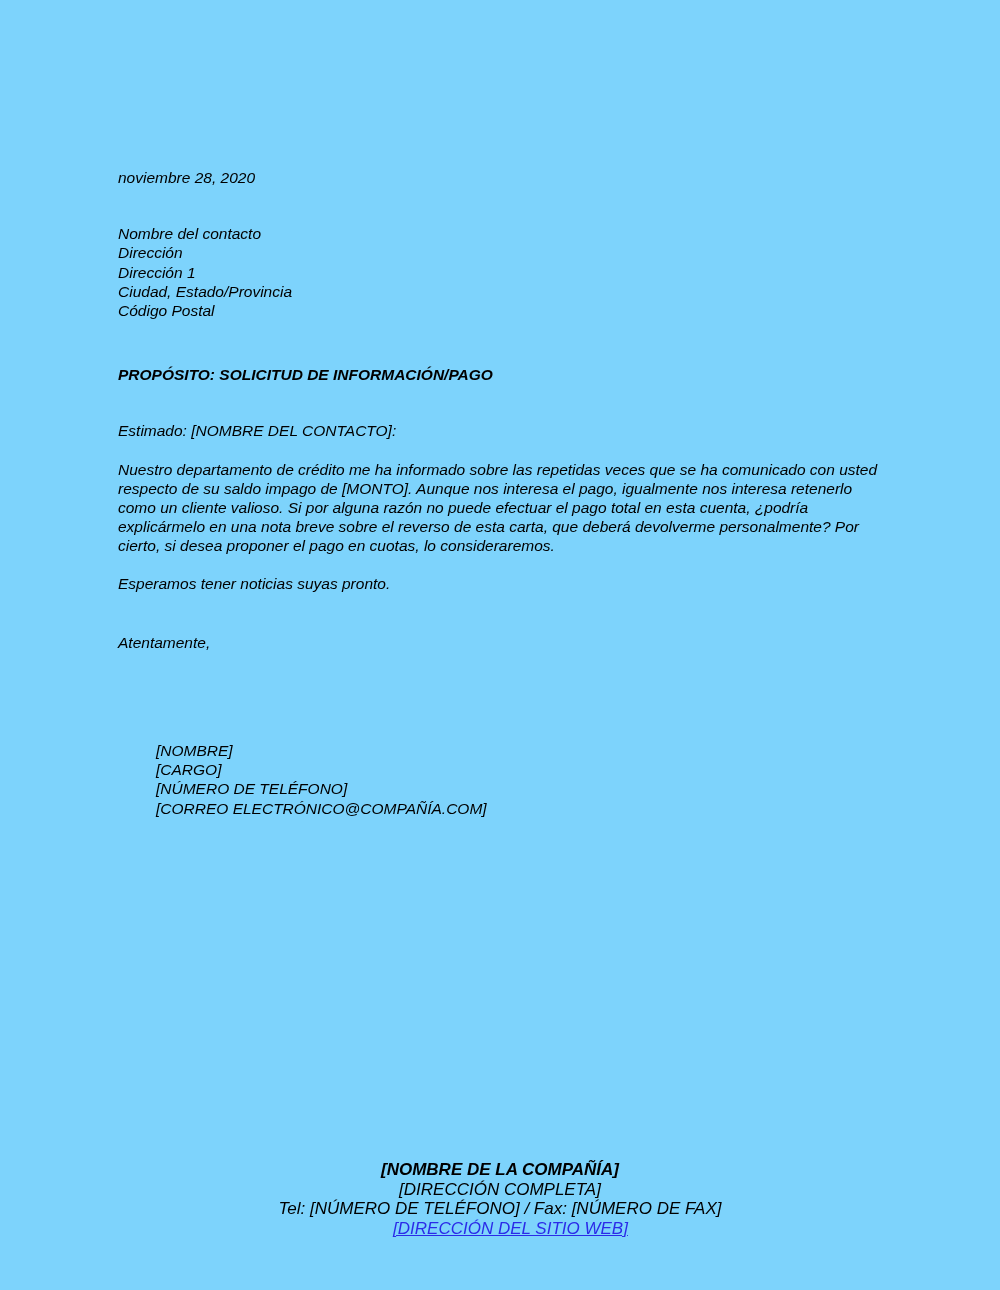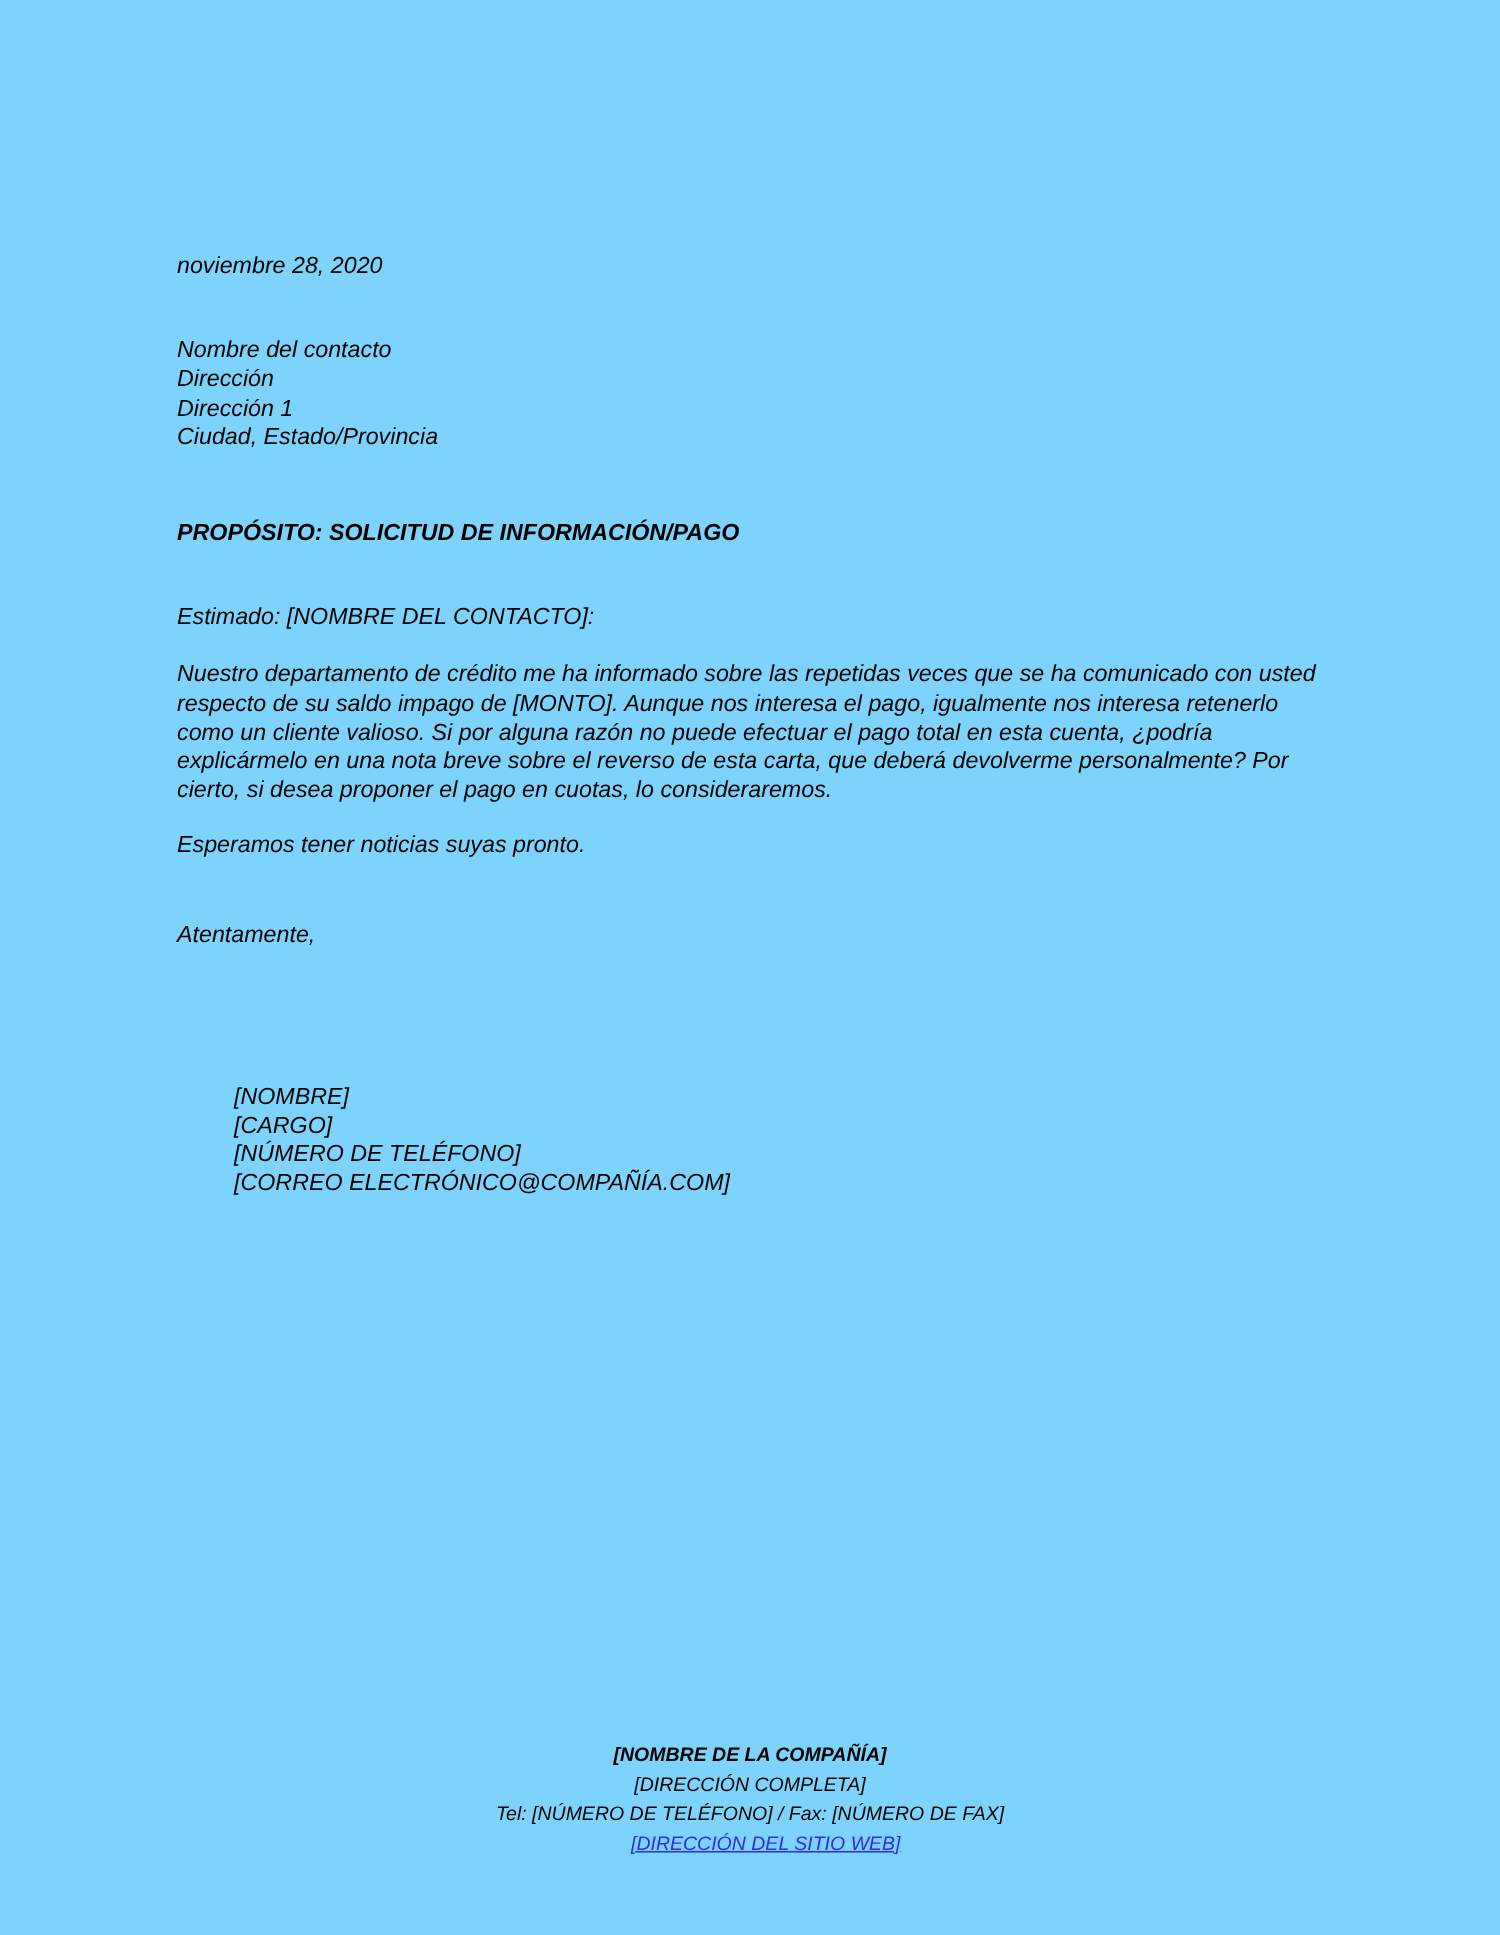--- a/index.html
+++ b/index.html
@@ -34,21 +34,21 @@
   .salutation { margin-bottom: 19px; }
   .body-paragraph { margin-bottom: 18px; }
   .closing { margin-top: 40px; }
   .signature-block { margin-top: 89px; margin-left: 38px; }
   .footer {
     position: absolute;
     top: 1160px;
     left: 0;
     width: 1000px;
     text-align: center;
-    font-size: 13px;
+    font-size: 17px;
     line-height: 19.5px;
   }
   .footer-company { font-weight: bold; }
   .footer-link {
     color: #2b2be8;
     text-decoration: underline;
     cursor: pointer;
     margin-left: 21px;
   }
 </style>
@@ -58,20 +58,21 @@
 <div class="page">
   <div class="content">
 
     <div class="date-line">noviembre 28, 2020</div>
 
     <div class="recipient-block">
       <div>Nombre del contacto</div>
       <div>Dirección</div>
       <div>Dirección 1</div>
       <div>Ciudad, Estado/Provincia</div>
+      <div>Código Postal</div>
     </div>
 
     <div class="subject-line">PROPÓSITO: SOLICITUD DE INFORMACIÓN/PAGO</div>
 
     <div class="salutation">Estimado: [NOMBRE DEL CONTACTO]:</div>
 
 
     <p class="body-paragraph">Nuestro departamento de crédito me ha informado sobre las repetidas veces que se ha comunicado con usted respecto de su saldo impago de [MONTO]. Aunque nos interesa el pago, igualmente nos interesa retenerlo como un cliente valioso. Si por alguna razón no puede efectuar el pago total en esta cuenta, ¿podría explicármelo en una nota breve sobre el reverso de esta carta, que deberá devolverme personalmente? Por cierto, si desea proponer el pago en cuotas, lo consideraremos.</p>
 
     <p class="body-paragraph">Esperamos tener noticias suyas pronto.</p>

